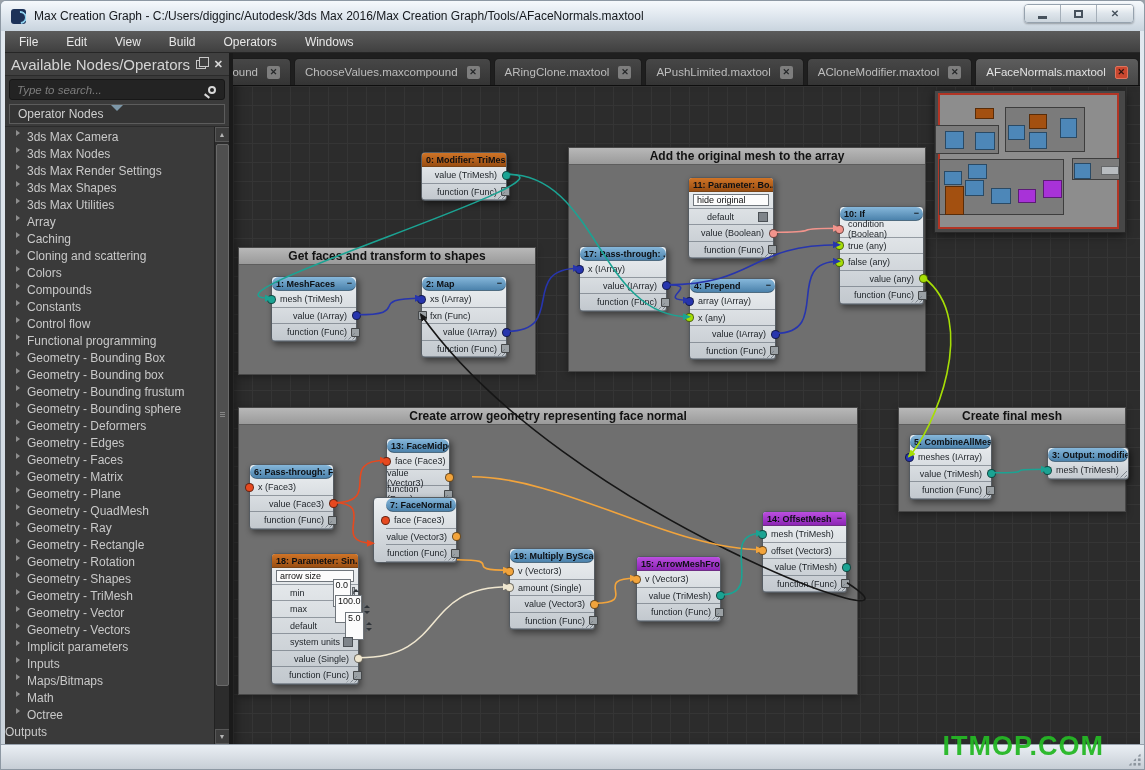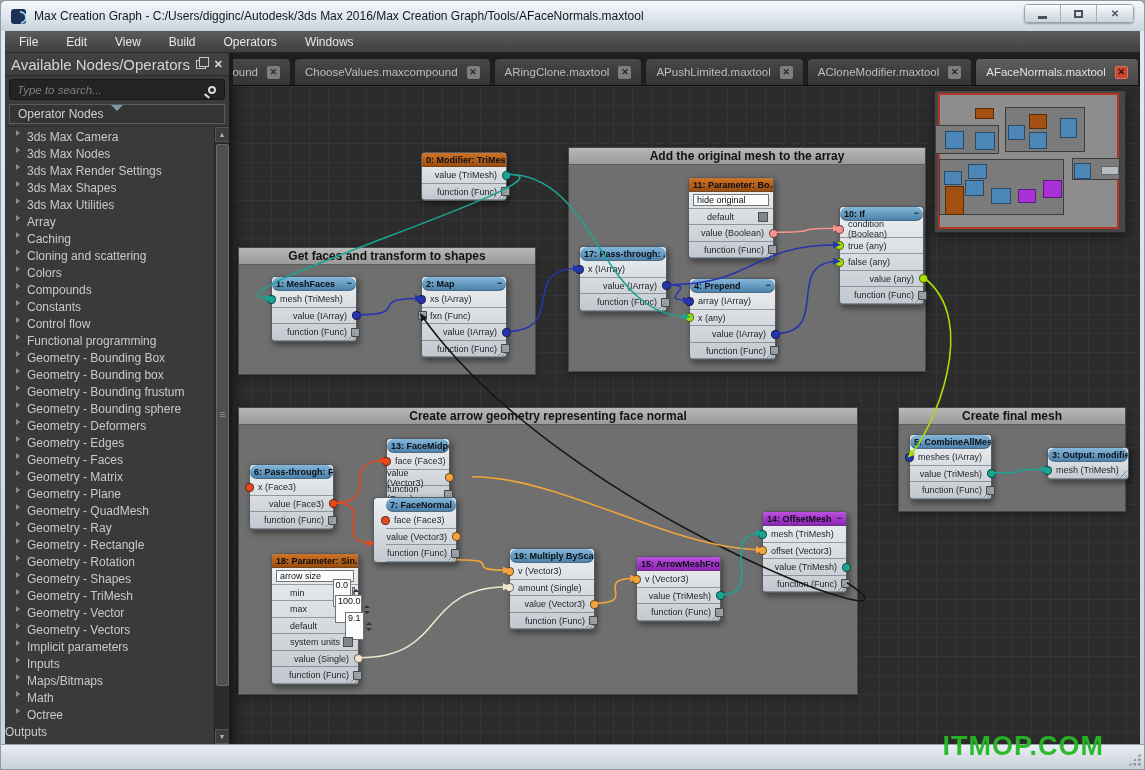--- a/index.html
+++ b/index.html
@@ -660,21 +660,21 @@
             <div class="row spin">
               <div class="lbl">max</div>
               <div class="val">100.0</div>
               <div class="spinner">
                 <span class="up"></span>
                 <span class="down"></span>
               </div>
             </div>
             <div class="row spin">
               <div class="lbl">default</div>
-              <div class="val">9.1</div>
+              <div class="val">5.0</div>
               <div class="spinner">
                 <span class="up"></span>
                 <span class="down"></span>
               </div>
             </div>
             <div class="row check">
               <div class="lbl">system units</div>
               <span class="chk"></span>
             </div>
             <div class="row out">

